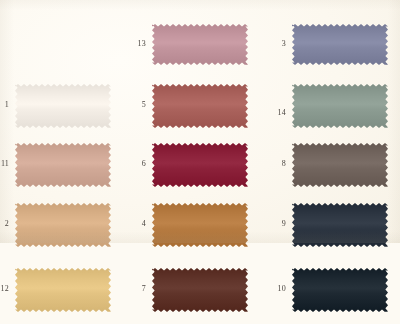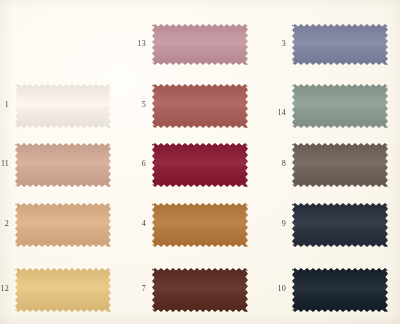--- a/index.html
+++ b/index.html
@@ -11,21 +11,21 @@
     width: 400px;
     height: 324px;
     overflow: hidden;
     font-family: "Liberation Serif", serif;
     background: #fdfaf3;
   }
 
   #swatch-card {
     position: relative;
     width: 400px;
-    height: 324px;
+    height: 243px;
     background:
       radial-gradient(ellipse at 30% 25%, #fffdf8 0%, #fcf8ef 55%, #f7f2e6 100%);
   }
 
   
   #paper-vignette {
     position: absolute;
     inset: 0;
     pointer-events: none;
     background:

